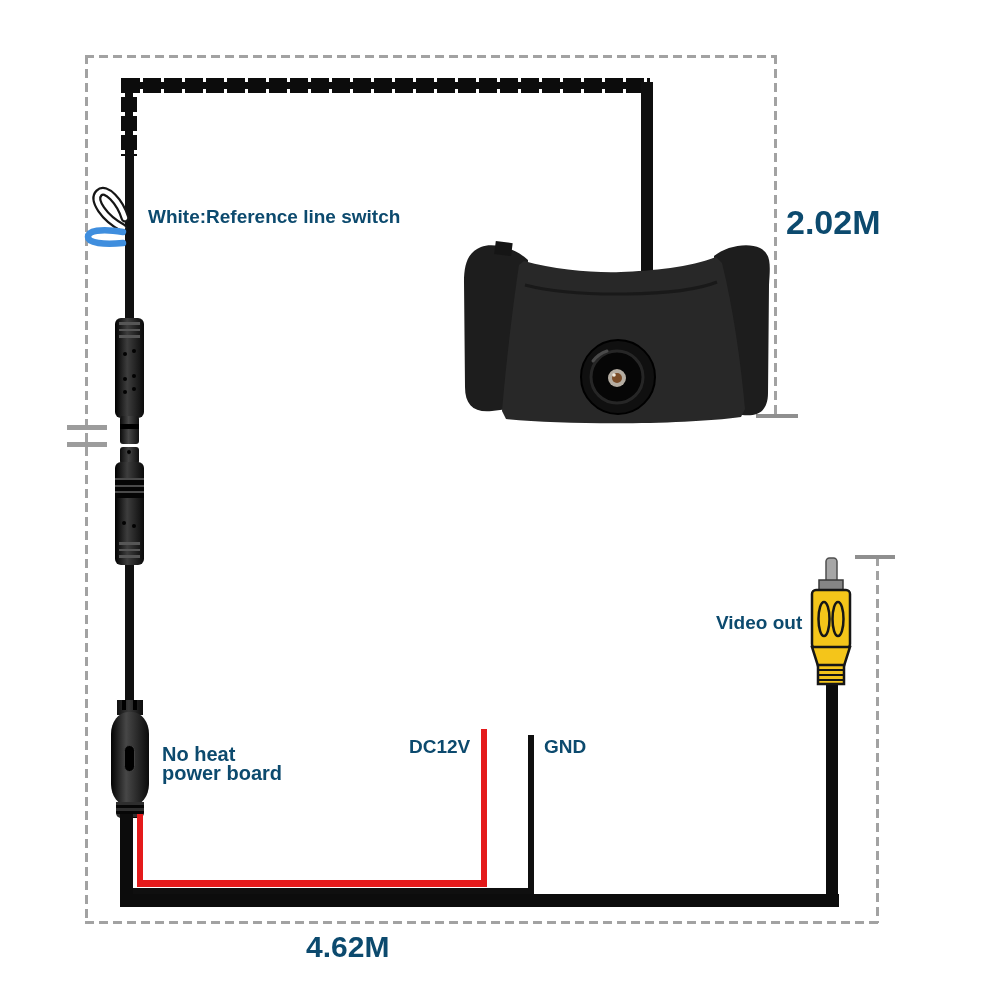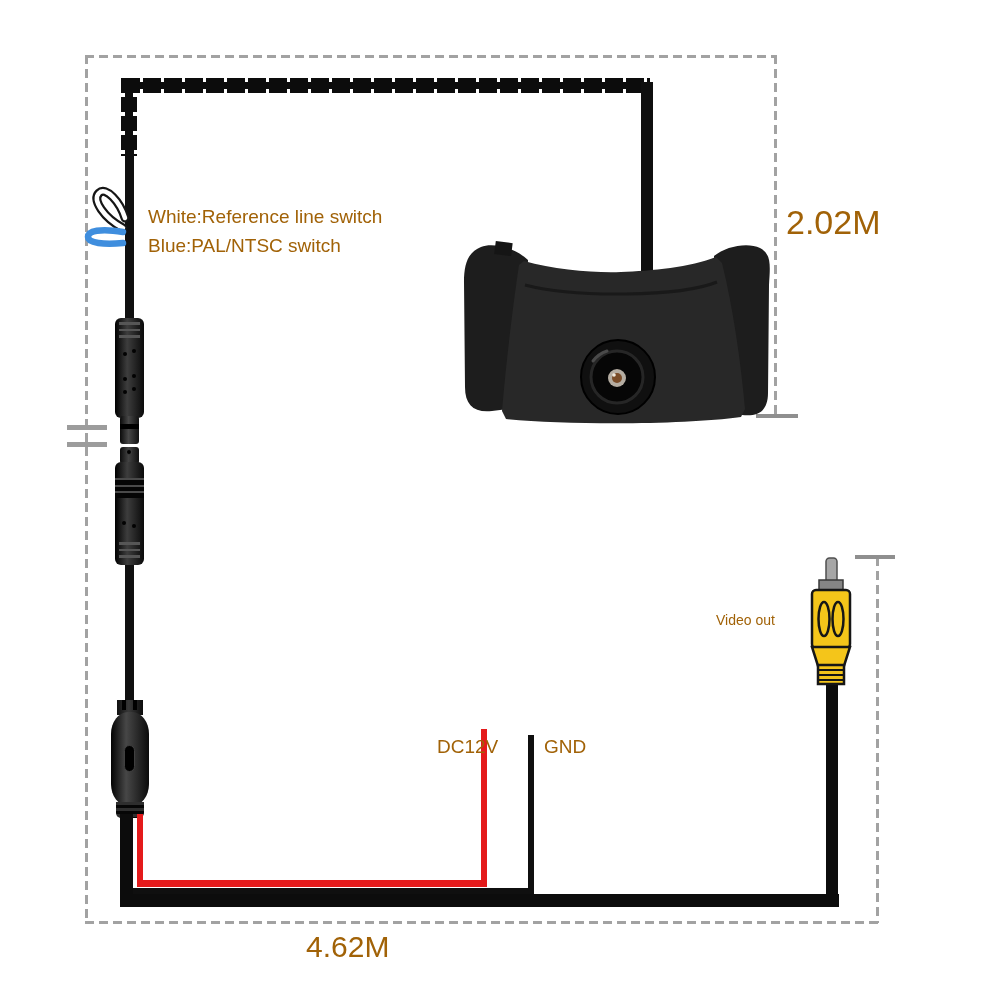--- a/index.html
+++ b/index.html
@@ -2,21 +2,21 @@
 <html><head>
 <meta charset="utf-8">
 <style>
   html,body{margin:0;padding:0;background:#fff;}
   #canvas{position:relative;width:1000px;height:1000px;background:#ffffff;overflow:hidden;
           font-family:"Liberation Sans","DejaVu Sans",sans-serif;}
   #canvas *{position:absolute;box-sizing:border-box;}
   .dashv{width:3px;background:repeating-linear-gradient(180deg,#a2a2a2 0 9px,rgba(0,0,0,0) 9px 14px);}
   .dashh{height:3px;background:repeating-linear-gradient(90deg,#a2a2a2 0 9px,rgba(0,0,0,0) 9px 14px);}
   .tick{background:#8f8f8f;}
-  .lbl{position:absolute;color:#a16207;font-weight:400;white-space:nowrap;}
+  .lbl{position:absolute;color:#0c4a6e;font-weight:700;white-space:nowrap;}
 
   #dash-left{left:85px;top:55px;height:868px;}
   #dash-top{left:85px;top:55px;width:692px;}
   #dash-right-upper{left:774px;top:55px;height:362px;}
   #tick-upper{left:756px;top:414px;width:42px;height:4px;}
   #dash-right-lower{left:876px;top:557px;height:366px;}
   #tick-lower{left:855px;top:555px;width:40px;height:4px;}
   #dash-bottom{left:85px;top:921px;width:794px;}
 
   #tube-h{left:122px;top:78px;width:528px;height:15px;
@@ -74,24 +74,24 @@
   #gnd-wire-h{left:133px;top:888px;width:401px;height:6px;background:#0f0f0f;}
   #gnd-wire-v{left:528px;top:735px;width:6px;height:159px;background:#0f0f0f;}
 
   #camera{left:455px;top:235px;width:320px;height:195px;}
   #rca{left:805px;top:553px;width:50px;height:134px;}
   #rca-cable{left:826px;top:680px;width:12px;height:227px;background:#0c0c0c;}
 
   #lbl-white{left:148px;top:206px;font-size:19px;}
   #lbl-blue{left:148px;top:235px;font-size:19px;}
   #lbl-202{left:786px;top:203px;font-size:34px;}
-  #lbl-video{left:716px;top:612px;font-size:14px;}
+  #lbl-video{left:716px;top:612px;font-size:19px;}
   #lbl-power{left:162px;top:745px;font-size:20px;line-height:19px;}
   #lbl-power span{position:static;display:block;}
-  #lbl-dc{left:409px;top:736px;font-size:19px;margin-left:28px;}
+  #lbl-dc{left:409px;top:736px;font-size:19px;}
   #lbl-gnd{left:544px;top:736px;font-size:19px;text-align:center;}
   #lbl-321{left:306px;top:930px;font-size:30px;}
 </style>
 </head>
 <body>
 
 <div id="canvas">
 
   <div class="dashv" id="dash-left"></div>
   <div class="dashh" id="dash-top"></div>
@@ -162,20 +162,23 @@
     <rect x="14" y="27" width="24" height="12" fill="#858585" stroke="#3a3a3a" stroke-width="1.5"></rect>
     <rect x="7" y="37" width="38" height="58" rx="4" fill="#f4c51a" stroke="#161616" stroke-width="2.5"></rect>
     <ellipse cx="19" cy="66" rx="5.5" ry="17" fill="none" stroke="#161616" stroke-width="2.5"></ellipse>
     <ellipse cx="33" cy="66" rx="5.5" ry="17" fill="none" stroke="#161616" stroke-width="2.5"></ellipse>
     <path d="M7,94 L45,94 L39,113 L13,113 Z" fill="#f4c51a" stroke="#161616" stroke-width="2.5"></path>
     <rect x="13" y="112" width="26" height="19" fill="#f4c51a" stroke="#161616" stroke-width="2.5"></rect>
     <path d="M13,117 H39 M13,122 H39 M13,127 H39" stroke="#161616" stroke-width="2"></path>
   </svg>
 
   <div class="lbl" id="lbl-white">White:Reference line switch</div>
-  <div class="lbl" id="lbl-blue">Blue:PAL/NTSC switch</div>
   <div class="lbl" id="lbl-202">2.02M</div>
   <div class="lbl" id="lbl-video">Video out</div>
+  <div class="lbl" id="lbl-power">
+    <span>No heat</span>
+    <span>power board</span>
+  </div>
   <div class="lbl" id="lbl-dc">DC12V</div>
   <div class="lbl" id="lbl-gnd">GND</div>
   <div class="lbl" id="lbl-321">4.62M</div>
 
 </div>
 
 </body></html>

